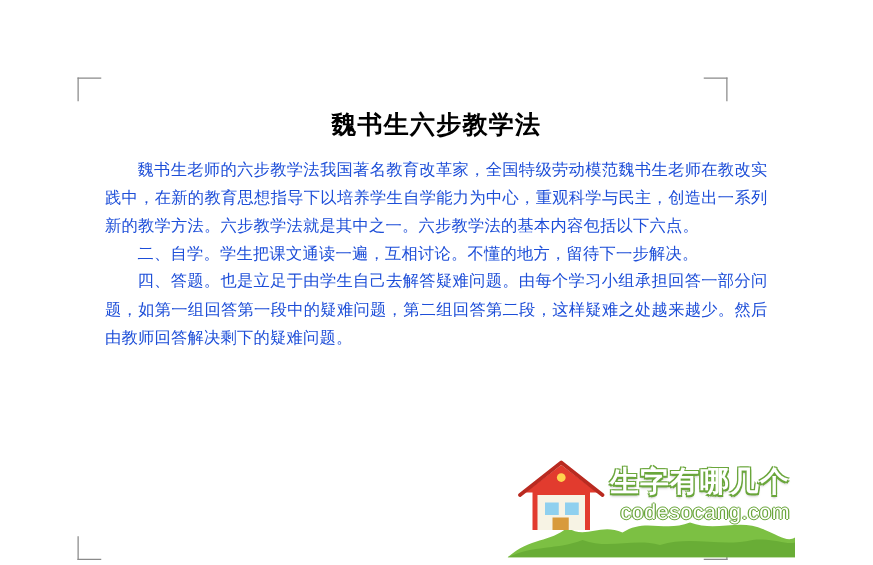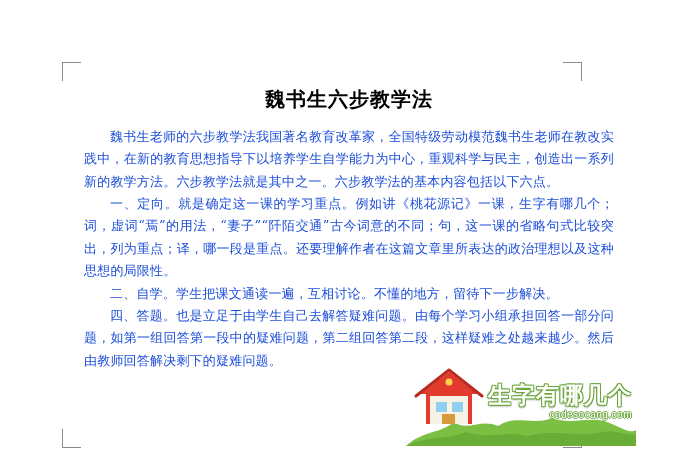--- a/index.html
+++ b/index.html
@@ -105,21 +105,21 @@
       -1px -1px 0 #6aa63b,
        1px -1px 0 #6aa63b,
       -1px  1px 0 #6aa63b,
        1px  1px 0 #6aa63b,
        0    2px 2px rgba(0,0,0,.25);
     letter-spacing: 1px;
     line-height: 1.1;
   }
   #wm-en {
     font-family: "Liberation Sans", sans-serif;
-    font-size: 10px;
+    font-size: 17px;
     color: #ffffff;
     text-shadow:
       -1px 0 0 #6aa63b,
        1px 0 0 #6aa63b,
        0 -1px 0 #6aa63b,
        0  1px 0 #6aa63b;
     letter-spacing: .5px;
     margin-top: 2px;
   }
 </style>
@@ -130,21 +130,20 @@
 
   <div class="crop tl"></div>
   <div class="crop tr"></div>
   <div class="crop bl"></div>
   <div class="crop br"></div>
 
   <div id="doc-body">
     <h1 id="doc-title">魏书生六步教学法</h1>
 
     <p class="para">魏书生老师的六步教学法我国著名教育改革家，全国特级劳动模范魏书生老师在教改实践中，在新的教育思想指导下以培养学生自学能力为中心，重观科学与民主，创造出一系列新的教学方法。六步教学法就是其中之一。六步教学法的基本内容包括以下六点。</p>
-    <p class="para">一、定向。就是确定这一课的学习重点。例如讲《桃花源记》一课，生字有哪几个；词，虚词“焉”的用法，“妻子”“阡陌交通”古今词意的不同；句，这一课的省略句式比较突出，列为重点；译，哪一段是重点。还要理解作者在这篇文章里所表达的政治理想以及这种思想的局限性。</p>
     <p class="para">二、自学。学生把课文通读一遍，互相讨论。不懂的地方，留待下一步解决。</p>
     <p class="para">四、答题。也是立足于由学生自己去解答疑难问题。由每个学习小组承担回答一部分问题，如第一组回答第一段中的疑难问题，第二组回答第二段，这样疑难之处越来越少。然后由教师回答解决剩下的疑难问题。</p>
 
   </div>
 
   <div id="watermark">
     <svg id="wm-grass" viewBox="0 0 230 46">
       <path d="M0 46 C 18 30, 34 34, 48 22 C 62 32, 74 18, 92 26 C 110 14, 126 26, 146 18 C 168 26, 186 14, 206 24 C 216 28, 224 34, 230 30 L230 46 Z" fill="#7cc043"></path>
       <path d="M0 46 C 20 36, 40 40, 60 32 C 82 40, 100 30, 122 36 C 148 28, 170 38, 196 32 C 212 30, 222 36, 230 34 L230 46 Z" fill="#69ad36"></path>
     </svg>

